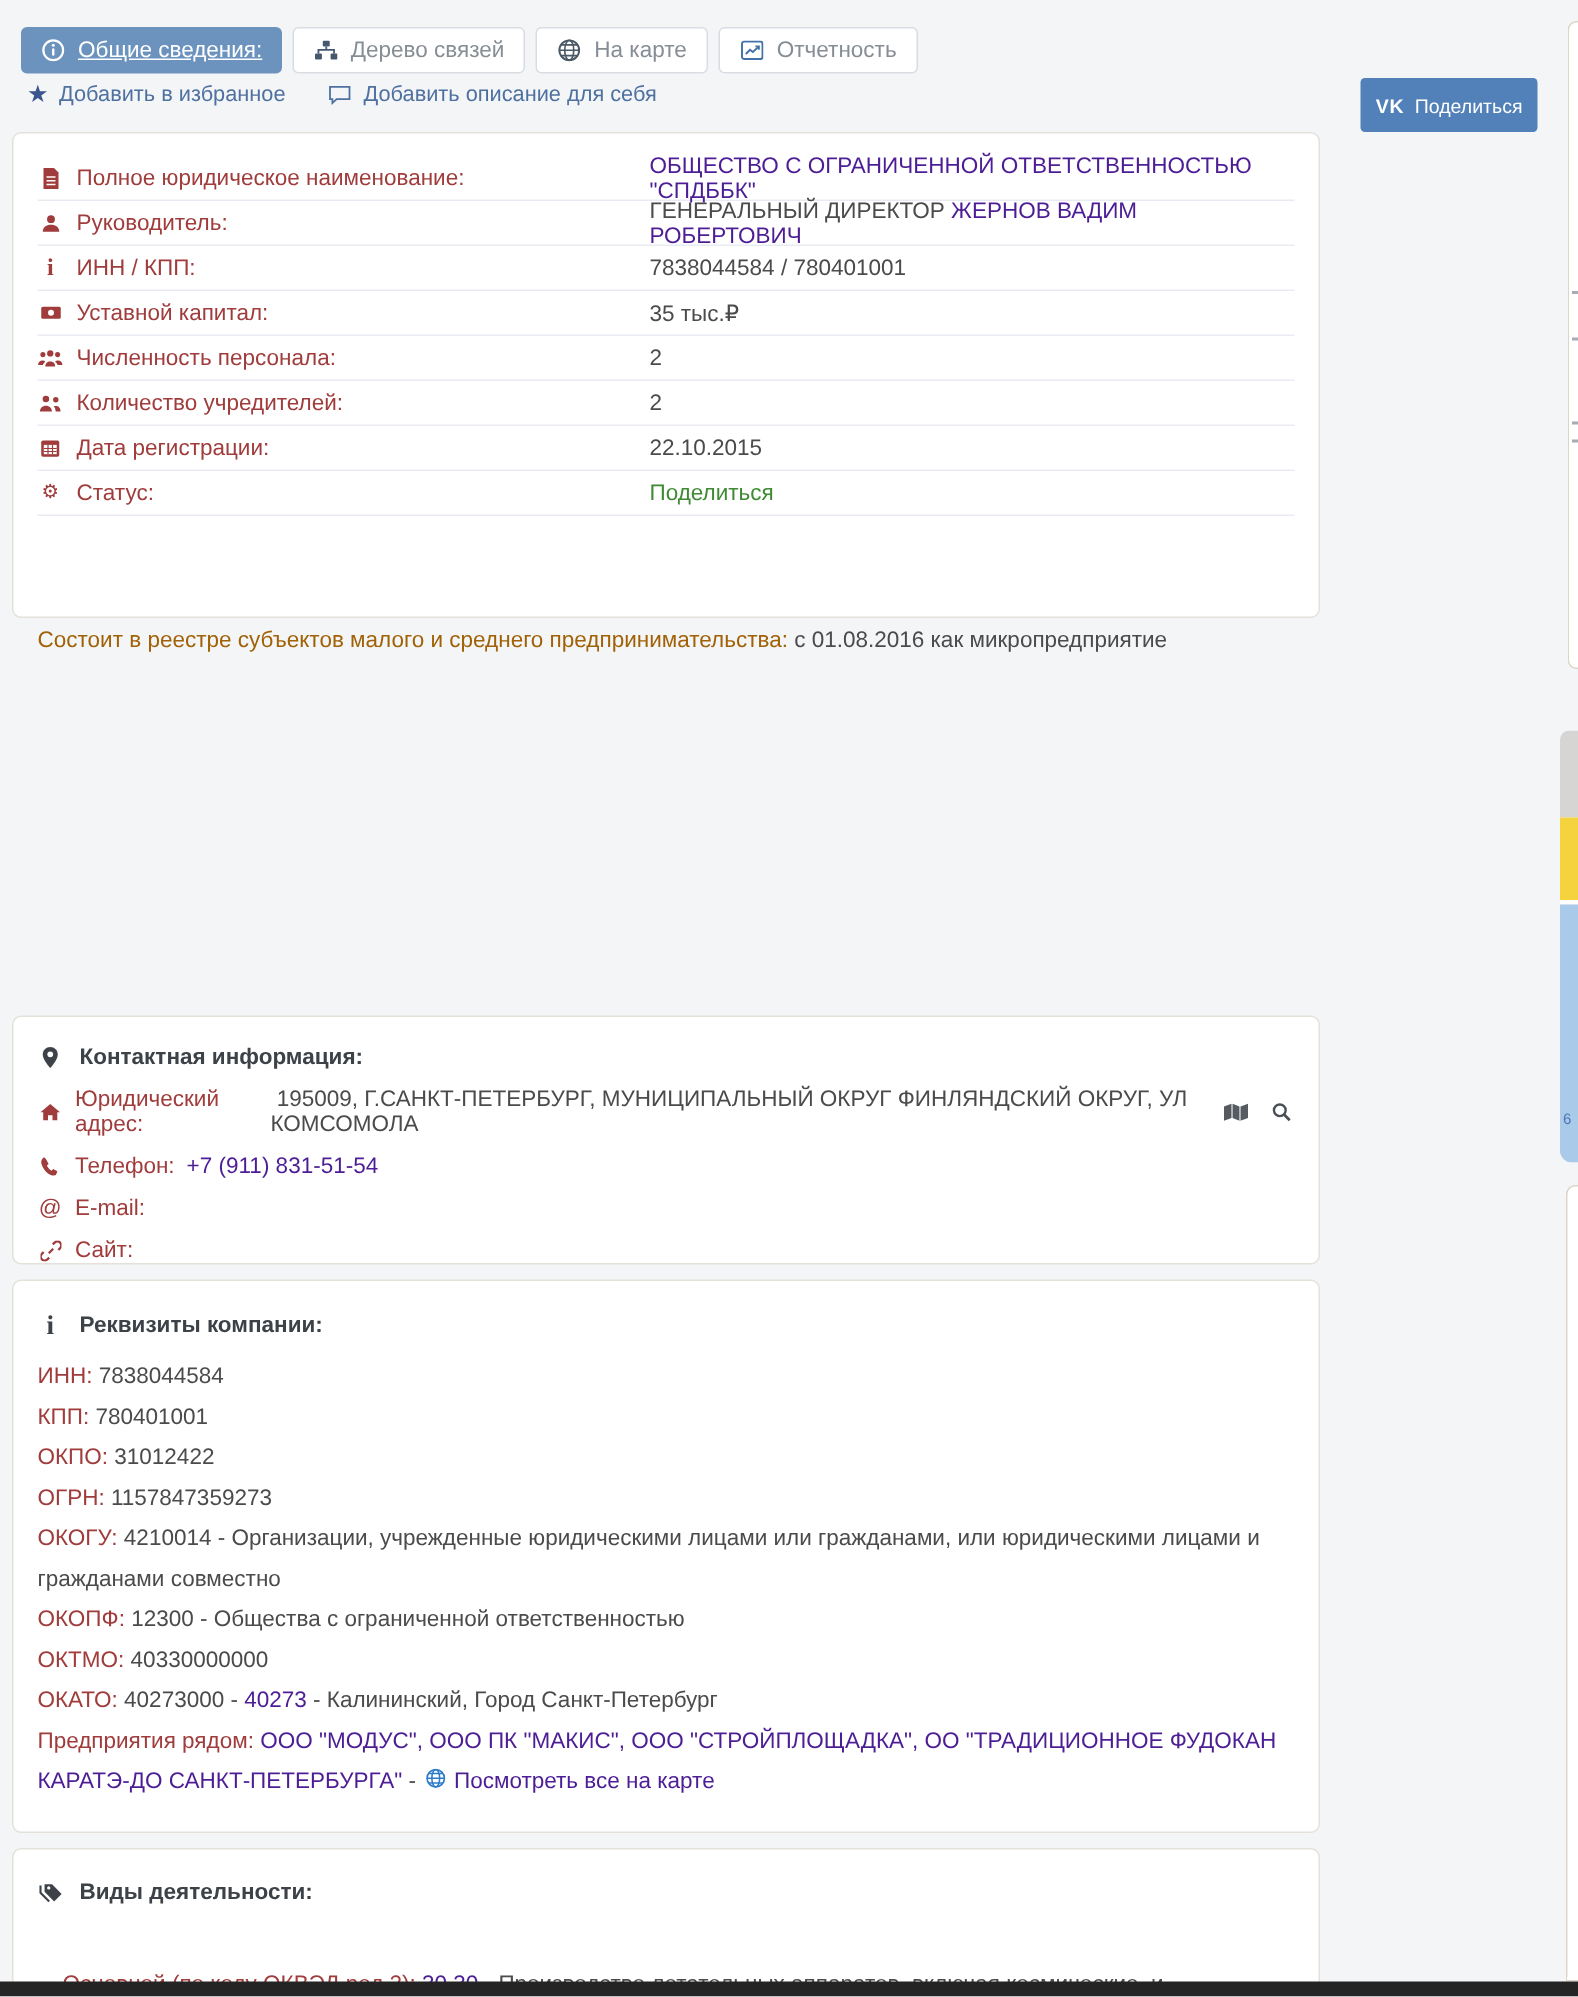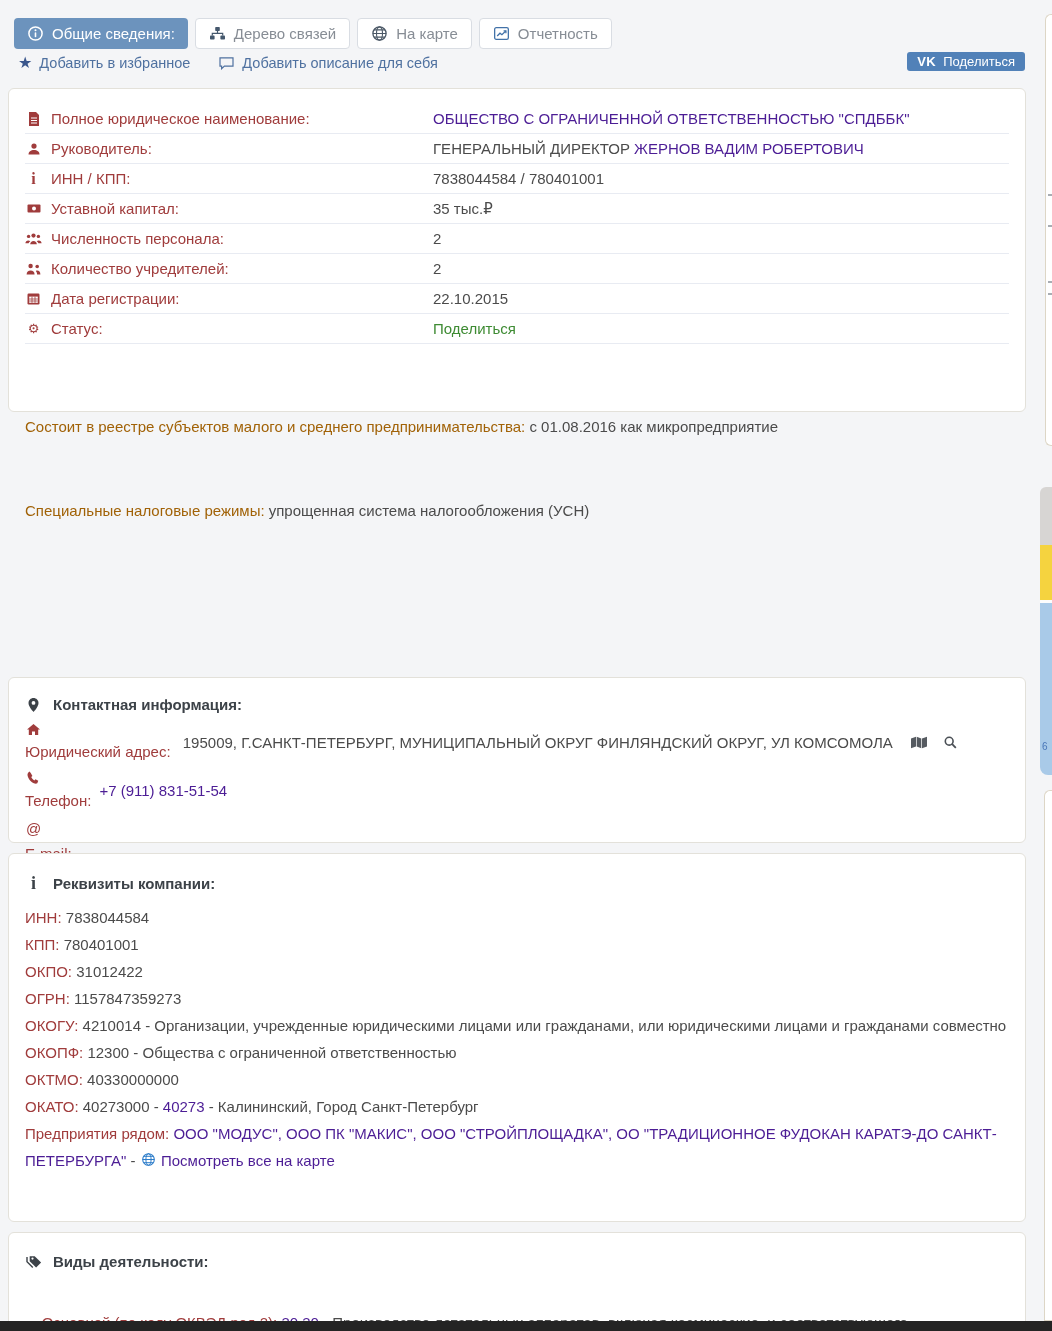--- a/index.html
+++ b/index.html
@@ -6,51 +6,51 @@
   body{
     width:1052px;height:1331px;position:relative;overflow:hidden;
     background:#f4f5f7;
     font-family:"Liberation Sans","DejaVu Sans",sans-serif;
     color:#4b4b4b;
   }
   
   .tabs{position:absolute;left:14px;top:18px;display:flex;gap:7px;}
   .tab{height:31px;box-sizing:border-box;border-radius:4px;display:flex;align-items:center;gap:8px;
        padding:0 13px;font-size:15px;cursor:pointer;}
-  .tab.active{background:#6c93bd;color:#fff;}
+  .tab.active{background:#6c93bd;color:#fff;text-decoration:underline;}
   .tab.inactive{background:#fff;border:1px solid #d9dde3;color:#878d95;}
   
   .actions{position:absolute;left:18px;top:55px;display:flex;gap:28px;align-items:center;
            font-size:14.5px;color:#4f71a0;}
   .action{display:flex;align-items:center;gap:7px;cursor:pointer;}
   .star{color:#3a568c;font-size:16px;line-height:1;font-family:"DejaVu Sans",sans-serif;}
-  .vk-btn{position:absolute;right:27px;top:52px;height:19px;background:#5181b8;border-radius:3px;
+  .vk-btn{position:absolute;right:27px;top:52px;height:36px;background:#5181b8;border-radius:3px;
           color:#fff;display:flex;align-items:center;gap:7px;padding:0 10px;font-size:13px;cursor:pointer;}
   .vk-logo{font-weight:bold;font-size:13px;letter-spacing:.5px;}
   
-  .card{position:absolute;left:8px;width:1018px;background:#fff;border:1px solid #e3e1da;
+  .card{position:absolute;left:8px;width:872px;background:#fff;border:1px solid #e3e1da;
         border-radius:6px;box-sizing:border-box;}
   #card-summary{top:88px;height:324px;padding:0 16px;}
   .srow{display:flex;align-items:center;height:29px;border-bottom:1px solid #e8ebf2;font-size:15px;}
   .summary-table{margin-top:15px;}
   .srow .lbl{width:408px;display:flex;align-items:center;gap:9px;color:#a03c3c;flex-shrink:0;}
   .icn{width:17px;display:inline-flex;justify-content:center;flex-shrink:0;}
   a.lnk,.lnk{color:#4c1d95;text-decoration:none;cursor:pointer;}
   .green{color:#3e8b33;}
   .notes{margin-top:13px;font-size:15px;line-height:28px;white-space:pre-wrap;}
   .notes .nlbl{color:#a16207;}
   .iserif{font-family:"Liberation Serif","DejaVu Serif",serif;font-weight:bold;font-style:normal;
           font-size:16px;line-height:1;}
   .red{color:#a03c3c;}
   .gear{font-family:"DejaVu Sans",sans-serif;color:#a03c3c;font-size:13px;line-height:1;}
   
   #card-contacts{top:677px;height:166px;padding:18px 16px;font-size:15px;}
   .card-title{display:flex;align-items:center;gap:11px;font-weight:bold;color:#3c4248;font-size:15px;}
   .crow{display:flex;align-items:center;gap:8px;margin-top:11px;white-space:pre-wrap;}
-  .crow .clbl{color:#a03c3c;display:flex;align-items:flex-start;gap:8px;flex-direction:column;}
+  .crow .clbl{color:#a03c3c;display:flex;align-items:center;gap:8px;}
   .tail-icons{display:inline-flex;gap:14px;margin-left:10px;align-items:center;}
   
   #card-requisites{top:853px;height:369px;padding:20px 16px;}
   .rlines{margin-top:12px;}
   .rline{font-size:15px;line-height:27px;margin:0;white-space:pre-wrap;}
   .rline .rlbl{color:#a03c3c;}
   
   #card-activities{top:1232px;height:95px;padding:20px 16px;}
   .aline{font-size:15px;line-height:27px;margin-top:12px;white-space:pre-wrap;}
   
@@ -225,21 +225,20 @@
     <div class="srow">
       <span class="lbl">
           <span class="icn gear">⚙</span>
           <span>Статус:</span>
         </span>
       <span class="green">Поделиться</span>
     </div>
   </div>
   <div class="notes">
     <div><span class="nlbl">Состоит в реестре субъектов малого и среднего предпринимательства:</span><span> с 01.08.2016 как микропредприятие</span></div>
-    <div><span class="nlbl">Специальные налоговые режимы:</span><span> упрощенная система налогообложения (УСН)</span></div>
   </div>
 </div>
 
 <div class="card" id="card-contacts">
   <div class="card-title">
     <span class="icn">
       <svg width="11" height="14" viewBox="0 0 10 14">
           <path d="M5 0C2.2 0 0 2.2 0 5c0 3.7 5 9 5 9s5-5.3 5-9C10 2.2 7.8 0 5 0z" fill="#3c4248"></path>
           <circle cx="5" cy="4.9" r="1.9" fill="#fff"></circle>
         </svg>

